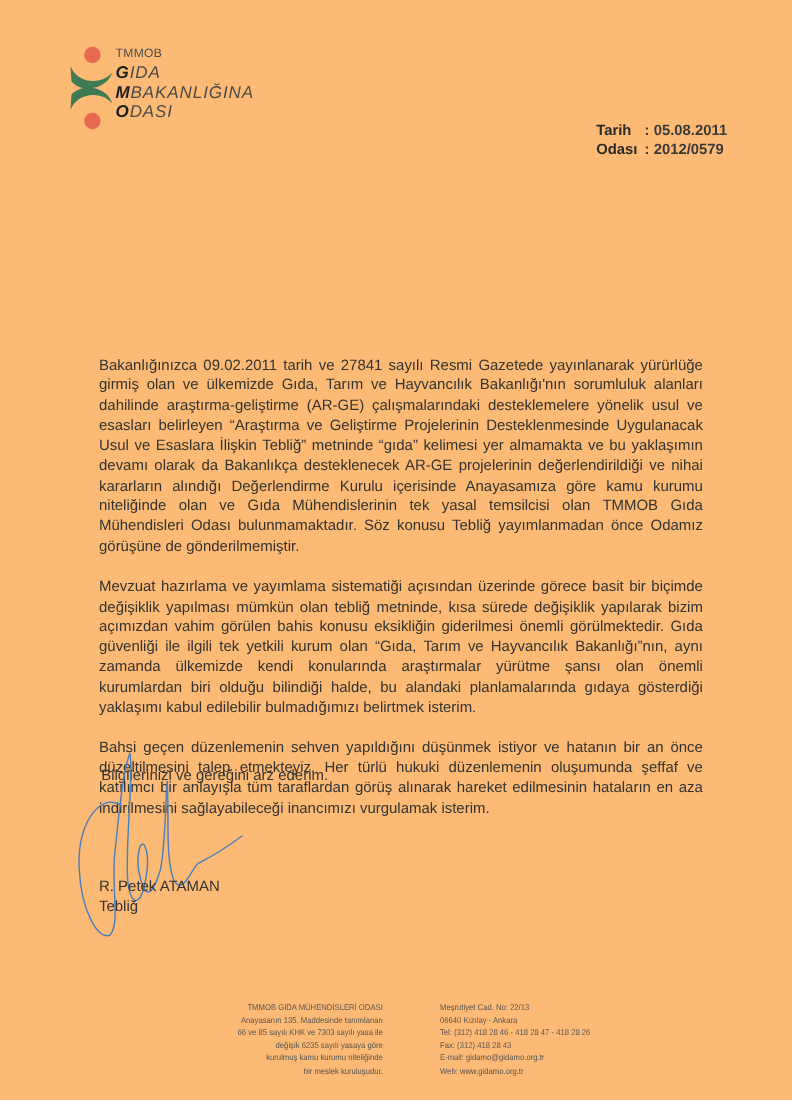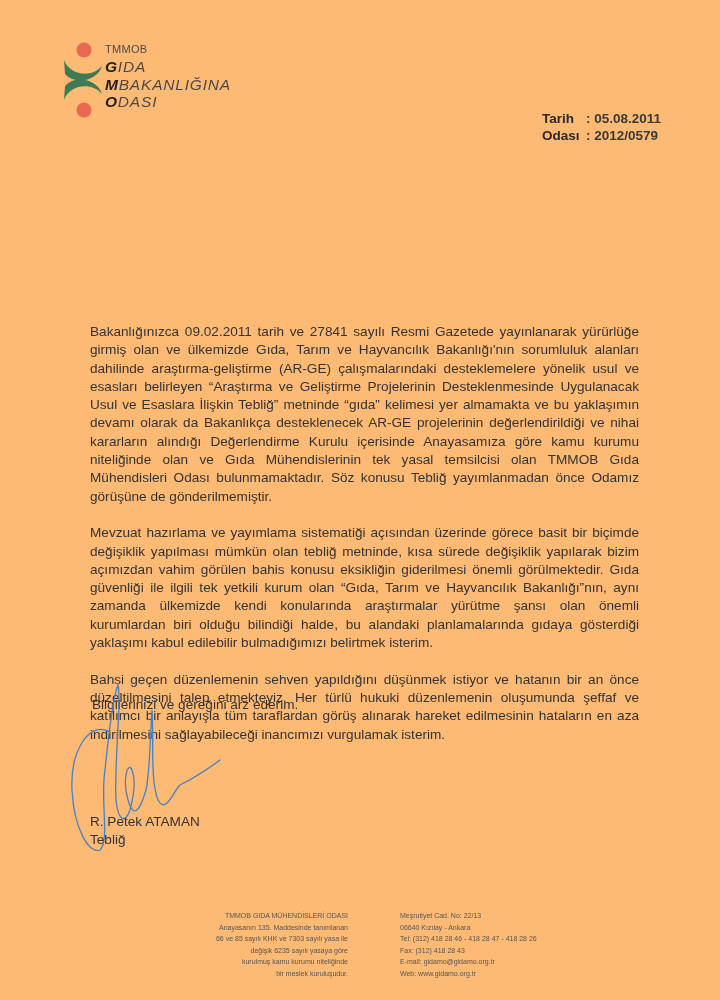--- a/index.html
+++ b/index.html
@@ -22,21 +22,21 @@
   .meta .v { color: #3a3a3a; font-weight: bold; }
 
   
   .recipient { position: absolute; left: 90px; top: 208px; font-size: 13.6px; font-weight: bold; line-height: 18px; color: #2a2a2a; }
 
   
   .body-text { position: absolute; left: 90px; top: 276px; width: 549px; font-size: 13.6px; line-height: 18.3px; color: #333; margin-top: 47px; }
   .body-text p { margin: 0 0 18.3px 0; text-align: justify; }
 
   .closing { position: absolute; left: 92px; top: 697px; font-size: 13.6px; color: #333; }
-  .sign-name { position: absolute; left: 90px; top: 797px; font-size: 13.6px; line-height: 18px; color: #333; margin-top: 16px; }
+  .sign-name { position: absolute; left: 90px; top: 797px; font-size: 13.6px; line-height: 18px; color: #333; }
   .signature { position: absolute; left: 70px; top: 680px; }
 
   
   .footer-left { position: absolute; left: 180px; top: 910px; width: 168px; text-align: right;
                  font-family: "Liberation Sans", sans-serif; font-size: 7.6px; line-height: 11.6px; color: #555; transform: scaleX(0.92); transform-origin: right top; }
   .footer-right { position: absolute; left: 400px; top: 910px; font-size: 7.6px; line-height: 11.6px; color: #555; transform: scaleX(0.92); transform-origin: left top; white-space: nowrap; }
 </style>
 </head>
 <body>
 

